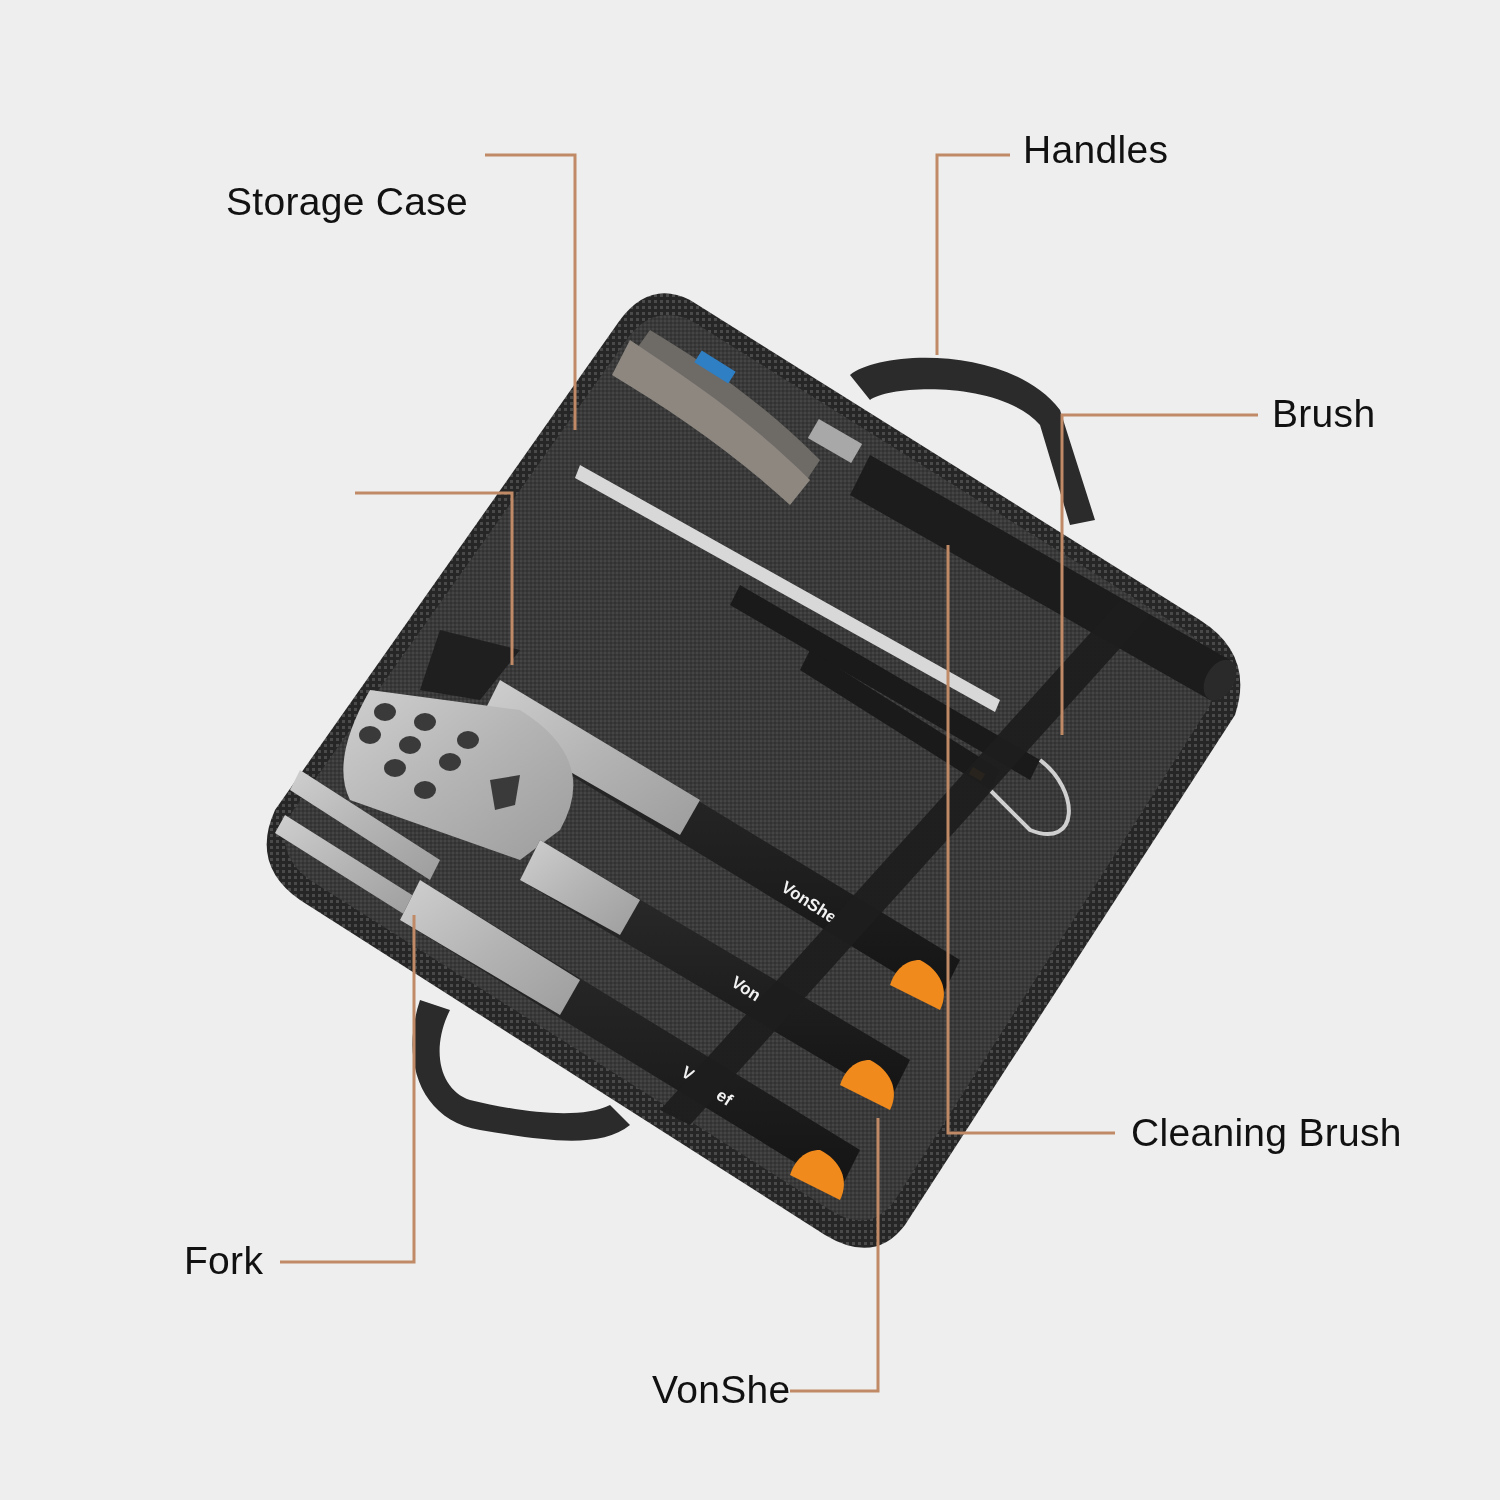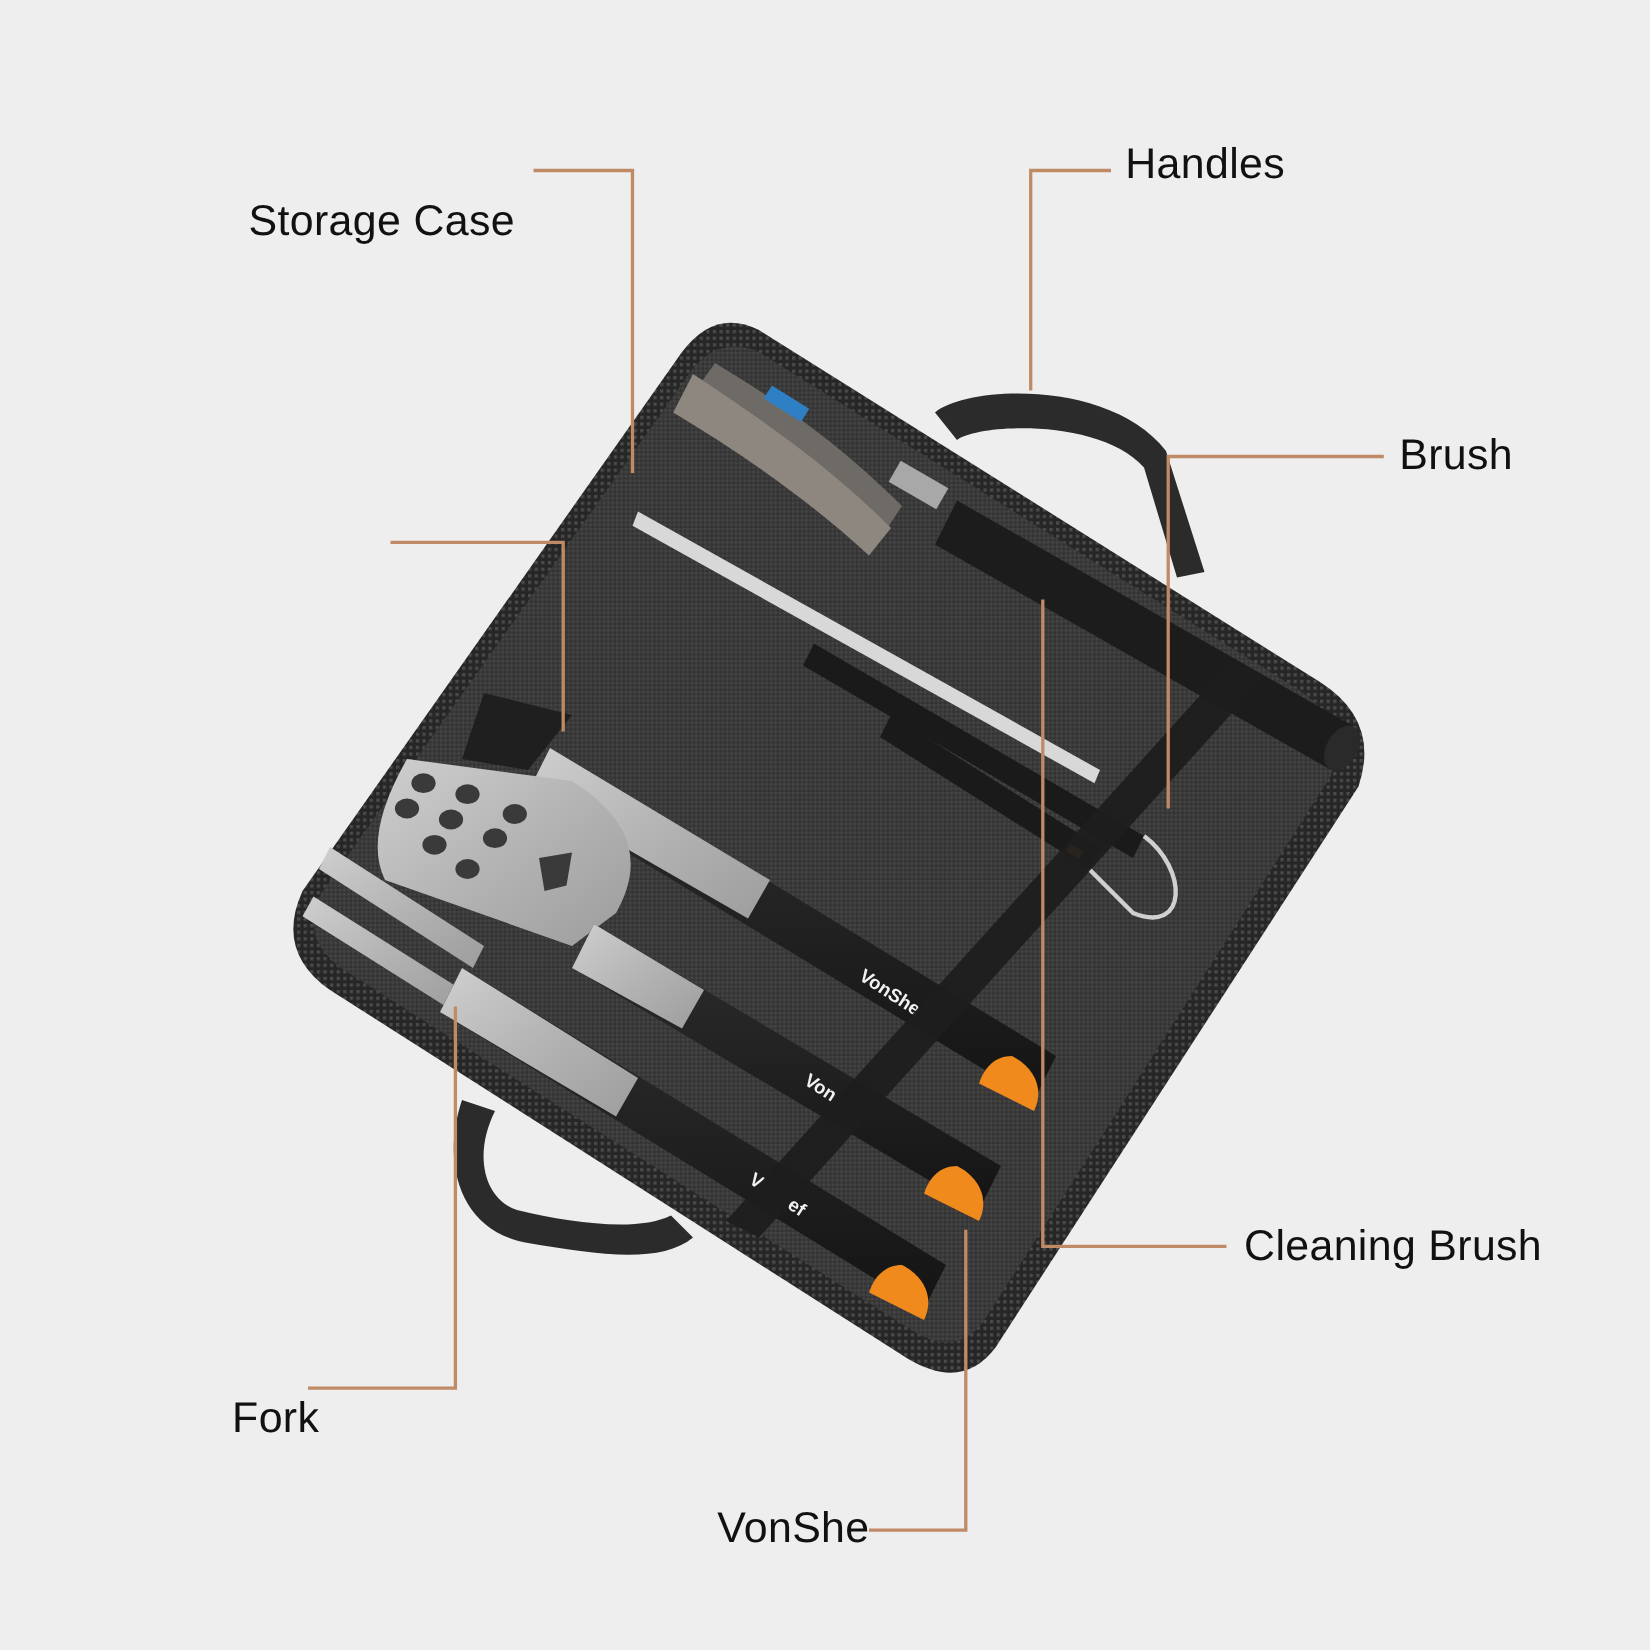--- a/index.html
+++ b/index.html
@@ -161,16 +161,16 @@
       <polyline points="1115,1133 948,1133 948,545"></polyline>
       <polyline points="280,1262 414,1262 414,915"></polyline>
       <polyline points="790,1391 878,1391 878,1118"></polyline>
     </g>
   </svg>
 
   <div class="label" style="left:226px; top:134px;margin-top:48px;">Storage Case</div>
   <div class="label" style="left:1023px; top:130px;">Handles</div>
   <div class="label" style="left:1272px; top:394px;">Brush</div>
   <div class="label" style="left:1131px; top:1113px;text-align:right;">Cleaning Brush</div>
-  <div class="label" style="left:184px; top:1270px;margin-left:27px;">Fork</div>
+  <div class="label" style="left:184px; top:1241px;">Fork</div>
   <div class="label" style="left:652px; top:1370px;">VonShe</div>
 
 </div>
 
 </body></html>

